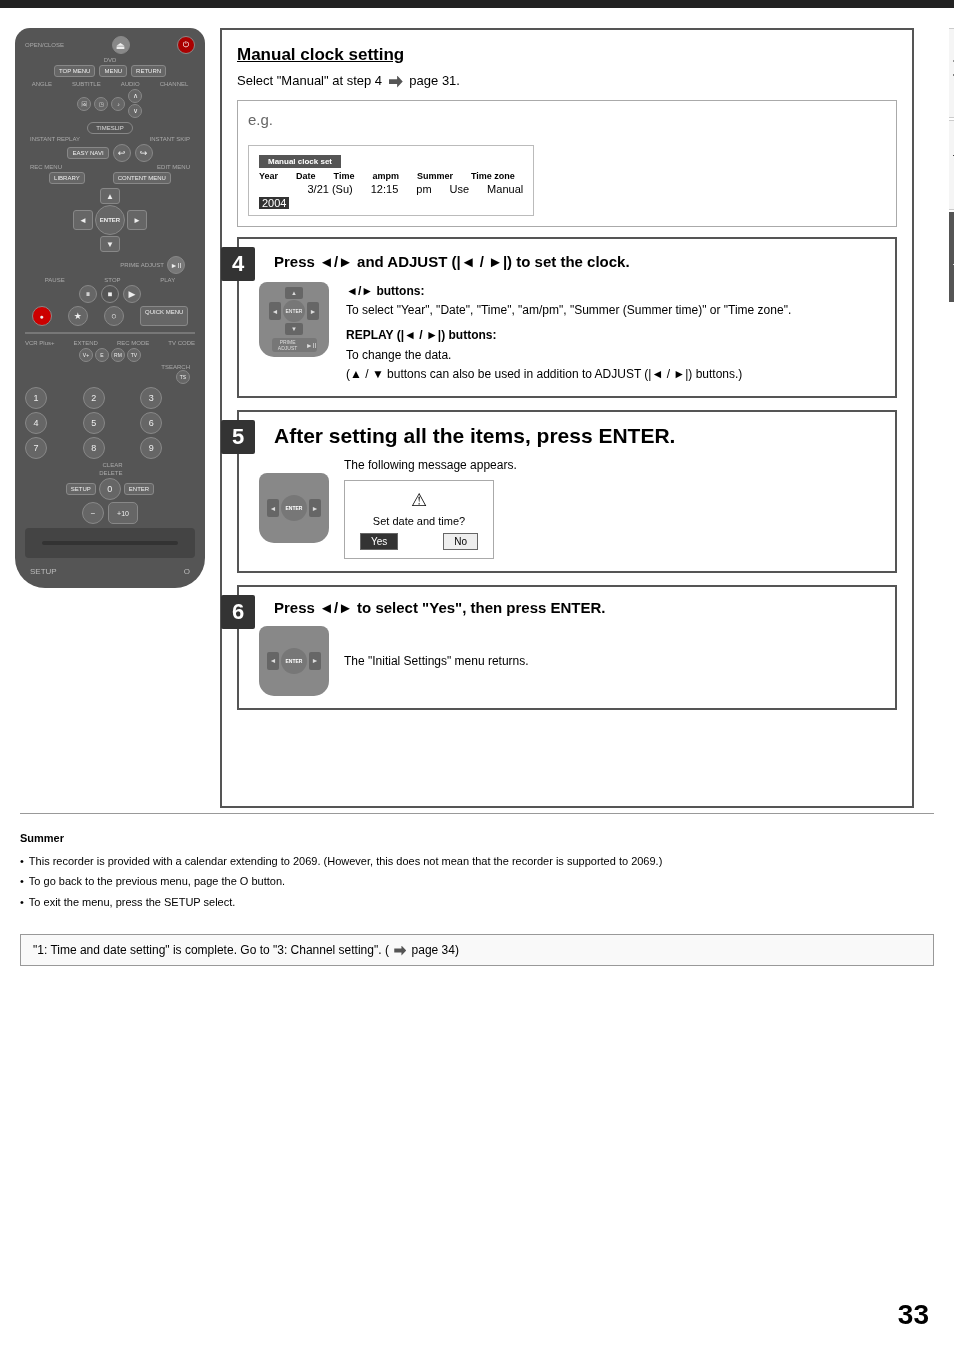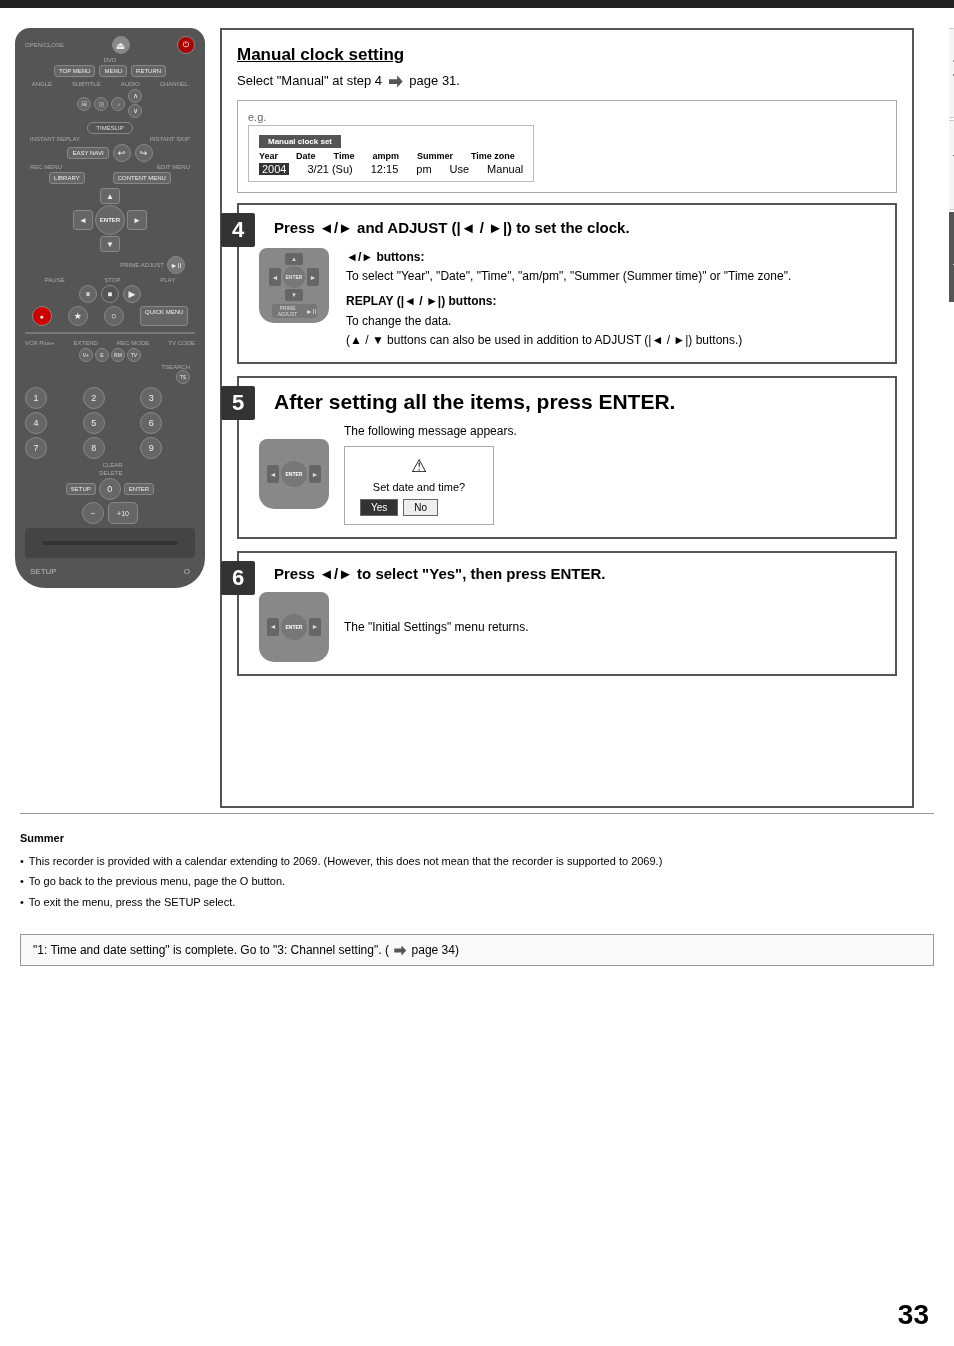--- a/index.html
+++ b/index.html
@@ -126,23 +126,23 @@
       text-decoration: underline;
       margin-bottom: 8px;
     }
 
     .section-subtitle {
       font-size: 13px;
       margin-bottom: 12px;
     }
 
     .eg-label {
-      font-size: 11px;
+      font-size: 15px;
       color: #666;
-      margin-bottom: 2px;
+      margin-bottom: 17px;
     }
 
     
     .notes-section {
       padding: 10px 20px;
       font-size: 11px;
       line-height: 1.7;
     }
 
     .notes-title {
@@ -367,21 +367,21 @@
             <div style="font-size:8px; font-weight:bold; background:#555; color:#fff; padding:2px 9px; margin-bottom:3px; display:inline-block;">Manual clock set</div>
             <div style="display:flex; gap:18px; font-size:9px; font-weight:bold; margin-bottom:2px;">
               <span>Year</span>
               <span>Date</span>
               <span>Time</span>
               <span>ampm</span>
               <span>Summer</span>
               <span>Time zone</span>
             </div>
             <div style="display:flex; gap:18px; font-size:11px;">
-              <span style="background:#333;color:#fff;padding:0 3px;">2004</span>
+              <span style="background:#333;color:#fff;padding:0 3px;margin-top:14px;">2004</span>
               <span>3/21 (Su)</span>
               <span>12:15</span>
               <span>pm</span>
               <span>Use</span>
               <span>Manual</span>
             </div>
           </div>
         </div>
 
         <div style="border:2px solid #555; padding:12px 12px 12px 20px; margin-bottom:12px; position:relative;">
@@ -433,21 +433,21 @@
                 </div>
               </div>
             </div>
 
             <div style="flex:1;">
               <p style="font-size:12px; margin-bottom:8px;">The following message appears.</p>
               
               <div style="border:1px solid #aaa; padding:8px 15px; display:inline-block; min-width:150px; text-align:center;">
                 <div style="font-size:18px; margin-bottom:4px;">⚠</div>
                 <div style="font-size:11px; margin-bottom:6px;">Set date and time?</div>
-                <div style="display:flex; gap:5px; justify-content:flex-start;">
+                <div style="display:flex; gap:5px; justify-content:space-between;">
                   <div style="border:1px solid #666; padding:2px 10px; font-size:10px; background:#333; color:#fff; cursor:pointer;">Yes</div>
                   <div style="border:1px solid #666; padding:2px 10px; font-size:10px; background:#eee; cursor:pointer;">No</div>
                 </div>
               </div>
             </div>
           </div>
         </div>
 
         <div style="border:2px solid #555; padding:12px 12px 12px 20px; margin-bottom:5px; position:relative;">
           <div style="position:absolute; left:-18px; top:8px; width:34px; height:34px; background:#333; color:#fff; font-size:22px; font-weight:bold; display:flex; align-items:center; justify-content:center; border-radius:2px;">6</div>

